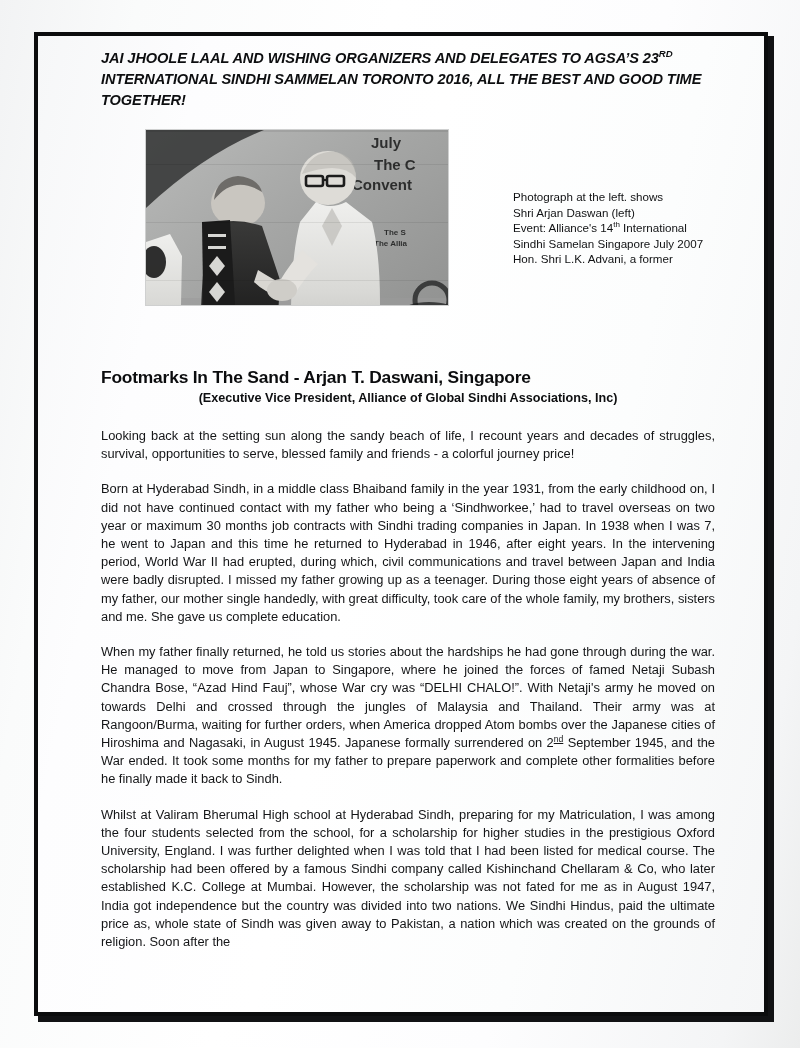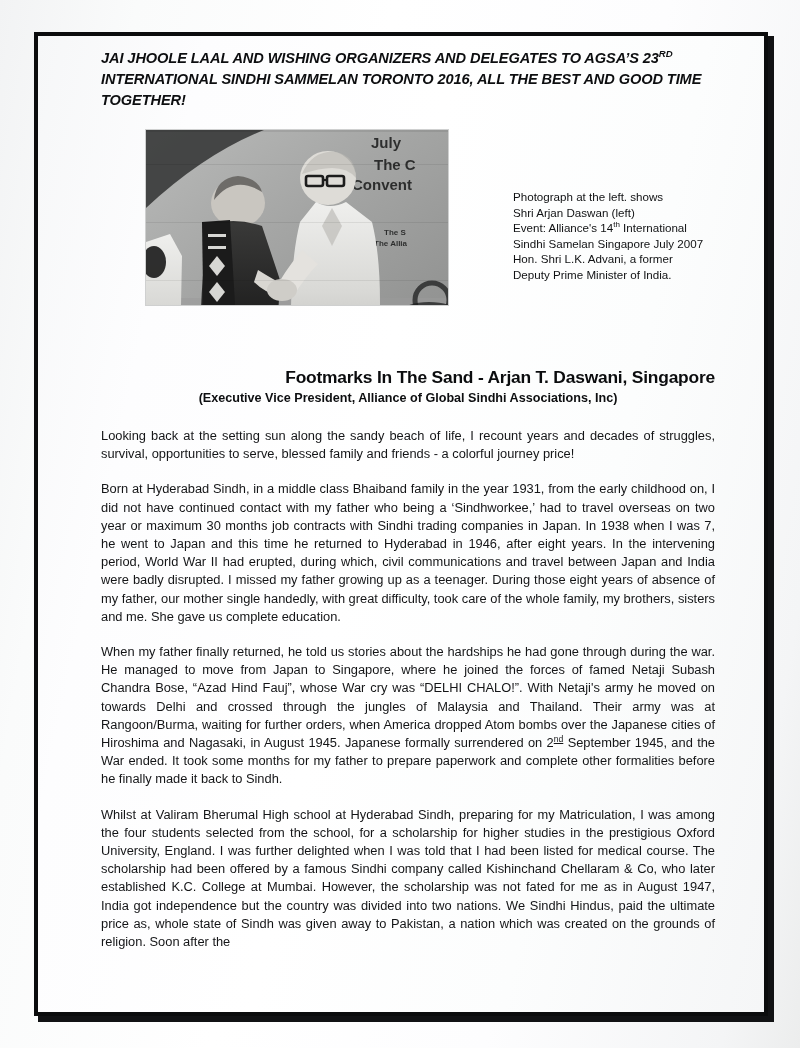--- a/index.html
+++ b/index.html
@@ -105,21 +105,21 @@
   }
   .caption div { white-space: nowrap; margin-left: 27px; }
   .caption sup {
     font-size: 8px;
     vertical-align: super;
     line-height: 0;
   }
 
   
   .article-title {
-    text-align: right;
+    text-align: left;
     font-size: 17.4px;
     font-weight: bold;
     color: #0b0c0e;
     margin: 10px 0 0 0;
     letter-spacing: -0.2px;
   }
   .article-subtitle {
     text-align: center;
     font-size: 12.6px;
     font-weight: bold;
@@ -238,21 +238,20 @@
             </g>
           </svg>
         </div>
 
         <div class="caption">
           <div>Photograph at the left. shows</div>
           <div>Shri Arjan Daswan (left)</div>
           <div><span>Event:  Alliance's 14</span><sup>th</sup><span> International</span></div>
           <div>Sindhi Samelan Singapore July 2007</div>
           <div>Hon. Shri L.K. Advani, a former</div>
-          <div>Deputy Prime Minister of India.</div>
         </div>
       </div>
 
       <h1 class="article-title">Footmarks In The Sand - Arjan T. Daswani, Singapore</h1>
       <div class="article-subtitle">(Executive Vice President, Alliance of Global Sindhi Associations, Inc)</div>
 
       <div class="body-text">
         <p>Looking back at the setting sun along the sandy beach of life, I recount years and decades of struggles, survival, opportunities to serve, blessed family and friends - a colorful journey price!</p>
         <p>Born at Hyderabad Sindh, in a middle class Bhaiband family in the year 1931, from the early childhood on, I did not have continued contact with my father who being a ‘Sindhworkee,’ had to travel overseas on two year or maximum 30 months job contracts with Sindhi trading companies in Japan.  In 1938 when I was 7, he went to Japan and this time he returned to Hyderabad in 1946, after eight years.  In the intervening period, World War II had erupted, during which, civil communications and travel between Japan and India were badly disrupted. I missed my father growing up as a teenager.  During those eight years of absence of my father, our mother single handedly, with great difficulty, took care of the whole family, my brothers, sisters and me. She gave us complete education.</p>
         <p><span>When my father finally returned, he told us stories about the hardships he had gone through during the war. He managed to move from Japan to Singapore, where he joined the forces of famed Netaji Subash Chandra Bose, “Azad Hind Fauj”, whose War cry was “DELHI CHALO!”. With Netaji's army he moved on towards Delhi and crossed through the jungles of Malaysia and Thailand. Their army was at Rangoon/Burma, waiting for further orders, when America dropped Atom bombs over the Japanese cities of Hiroshima and Nagasaki, in August 1945. Japanese formally surrendered on 2</span><sup>nd</sup><span> September 1945, and the War ended.  It took some months for my father to prepare paperwork and complete other formalities before he finally made it back to Sindh.</span></p>

